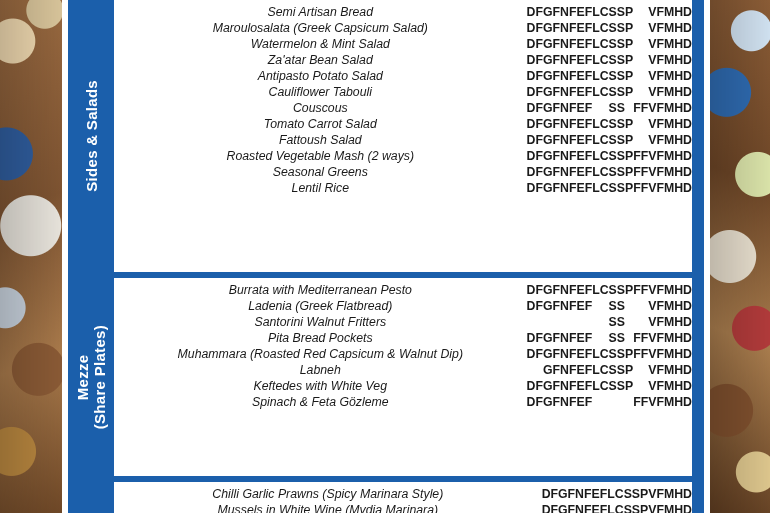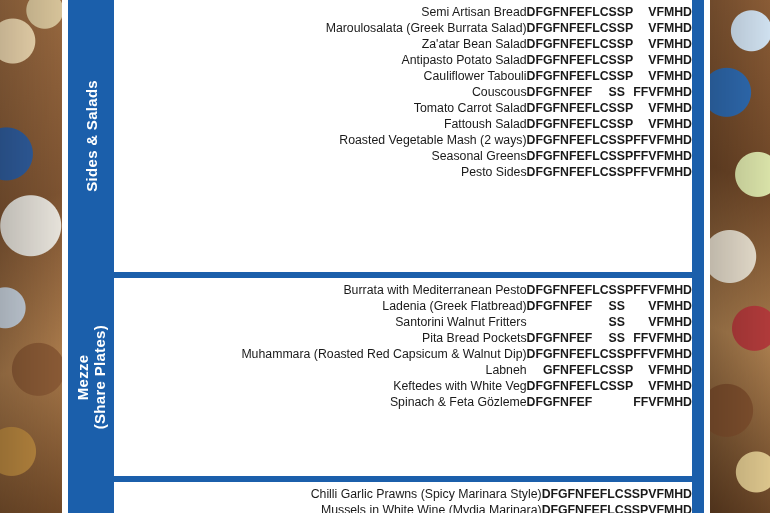--- a/index.html
+++ b/index.html
@@ -98,23 +98,24 @@
     border-collapse: collapse;
   }
   table.items td {
     font-size: 12.3px;
     color: #1a1a1a;
     padding: 1px 0;
     line-height: 14px;
     white-space: nowrap;
   }
   td.name {
-    text-align: right;
+    text-align: center;
     padding-right: 8px;
     width: 100%;
+    font-style: italic;
   }
   td.tag {
     text-align: center;
     font-size: 11.2px;
     font-weight: bold;
     color: #1a1a1a;
     width: 20px;
     padding: 1px 1px;
   }
   td.tag.w2 { width: 22px; }
@@ -152,21 +153,36 @@
                 <td class="tag w2">LC</td>
                 <td class="tag w2">SS</td>
                 <td class="tag">P</td>
                 <td class="tag"></td>
                 <td class="tag">V</td>
                 <td class="tag w2">FM</td>
                 <td class="tag">H</td>
                 <td class="tag">D</td>
               </tr>
               <tr>
-                <td class="name">Maroulosalata (Greek Burrata Salad)</td>
+                <td class="name">Maroulosalata (Greek Capsicum Salad)</td>
+                <td class="tag w2">DF</td>
+                <td class="tag w2">GF</td>
+                <td class="tag w2">NF</td>
+                <td class="tag w2">EF</td>
+                <td class="tag w2">LC</td>
+                <td class="tag w2">SS</td>
+                <td class="tag">P</td>
+                <td class="tag"></td>
+                <td class="tag">V</td>
+                <td class="tag w2">FM</td>
+                <td class="tag">H</td>
+                <td class="tag">D</td>
+              </tr>
+              <tr>
+                <td class="name">Watermelon &amp; Mint Salad</td>
                 <td class="tag w2">DF</td>
                 <td class="tag w2">GF</td>
                 <td class="tag w2">NF</td>
                 <td class="tag w2">EF</td>
                 <td class="tag w2">LC</td>
                 <td class="tag w2">SS</td>
                 <td class="tag">P</td>
                 <td class="tag"></td>
                 <td class="tag">V</td>
                 <td class="tag w2">FM</td>
@@ -287,21 +303,21 @@
                 <td class="tag w2">LC</td>
                 <td class="tag w2">SS</td>
                 <td class="tag">P</td>
                 <td class="tag w2">FF</td>
                 <td class="tag">V</td>
                 <td class="tag w2">FM</td>
                 <td class="tag">H</td>
                 <td class="tag">D</td>
               </tr>
               <tr>
-                <td class="name">Pesto Sides</td>
+                <td class="name">Lentil Rice</td>
                 <td class="tag w2">DF</td>
                 <td class="tag w2">GF</td>
                 <td class="tag w2">NF</td>
                 <td class="tag w2">EF</td>
                 <td class="tag w2">LC</td>
                 <td class="tag w2">SS</td>
                 <td class="tag">P</td>
                 <td class="tag w2">FF</td>
                 <td class="tag">V</td>
                 <td class="tag w2">FM</td>

